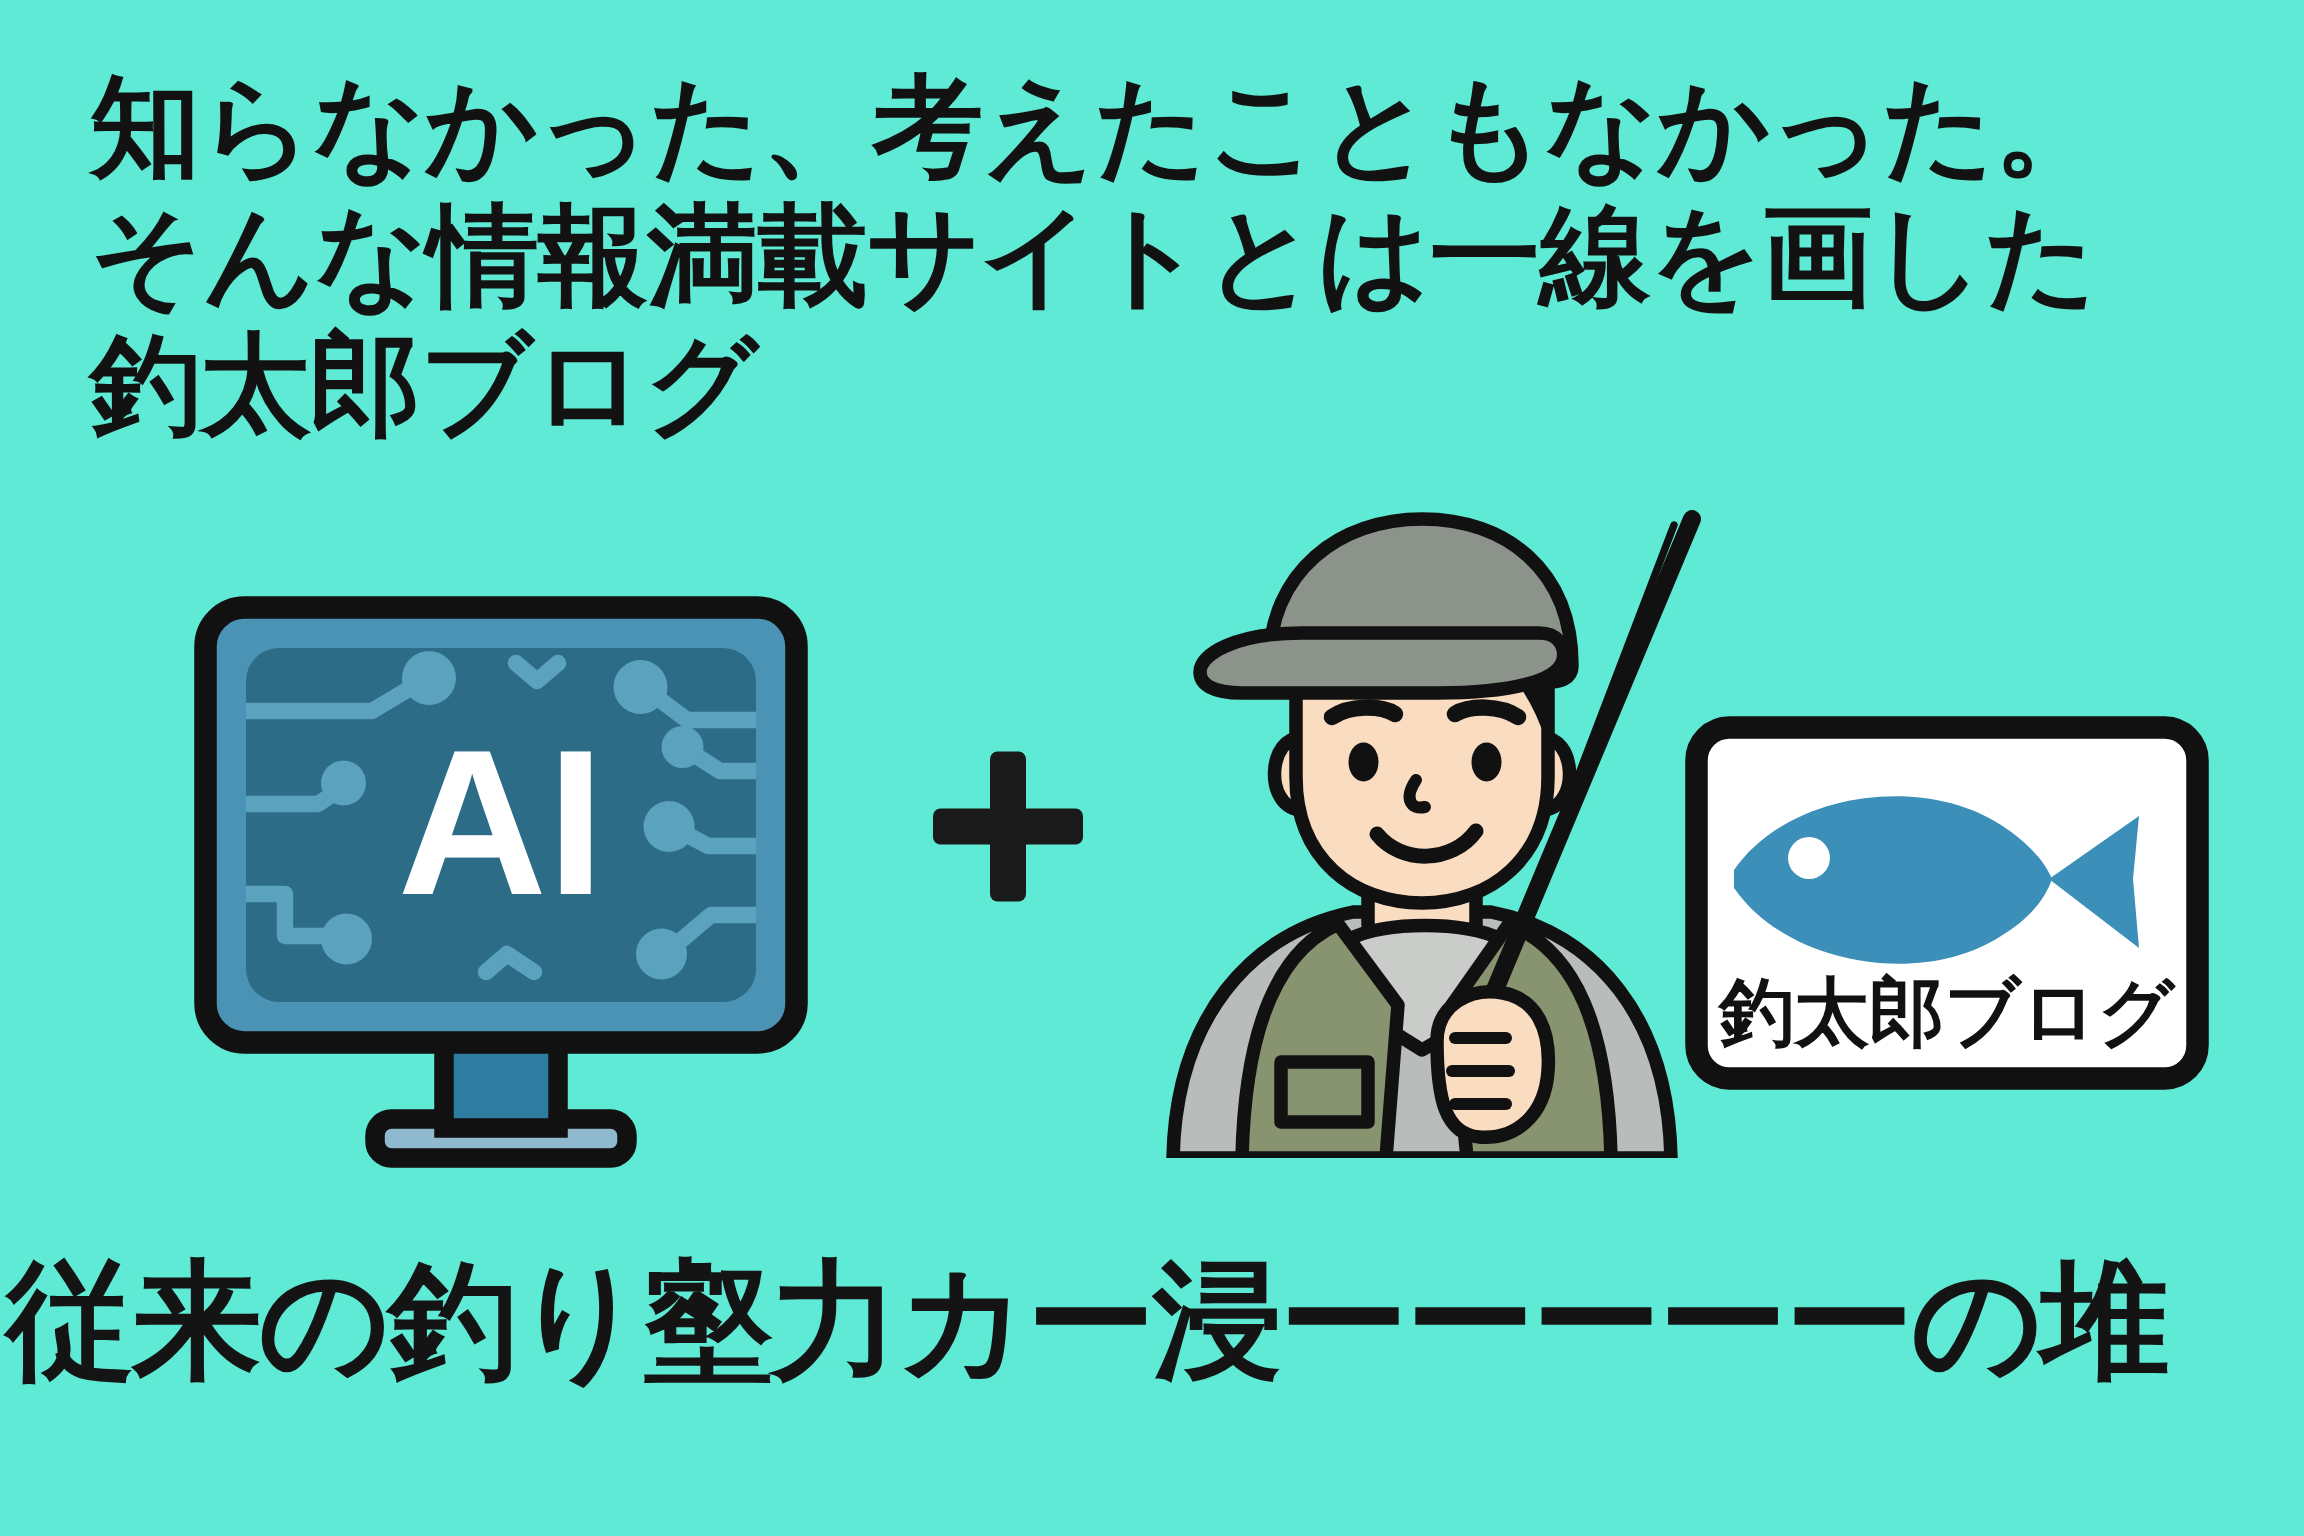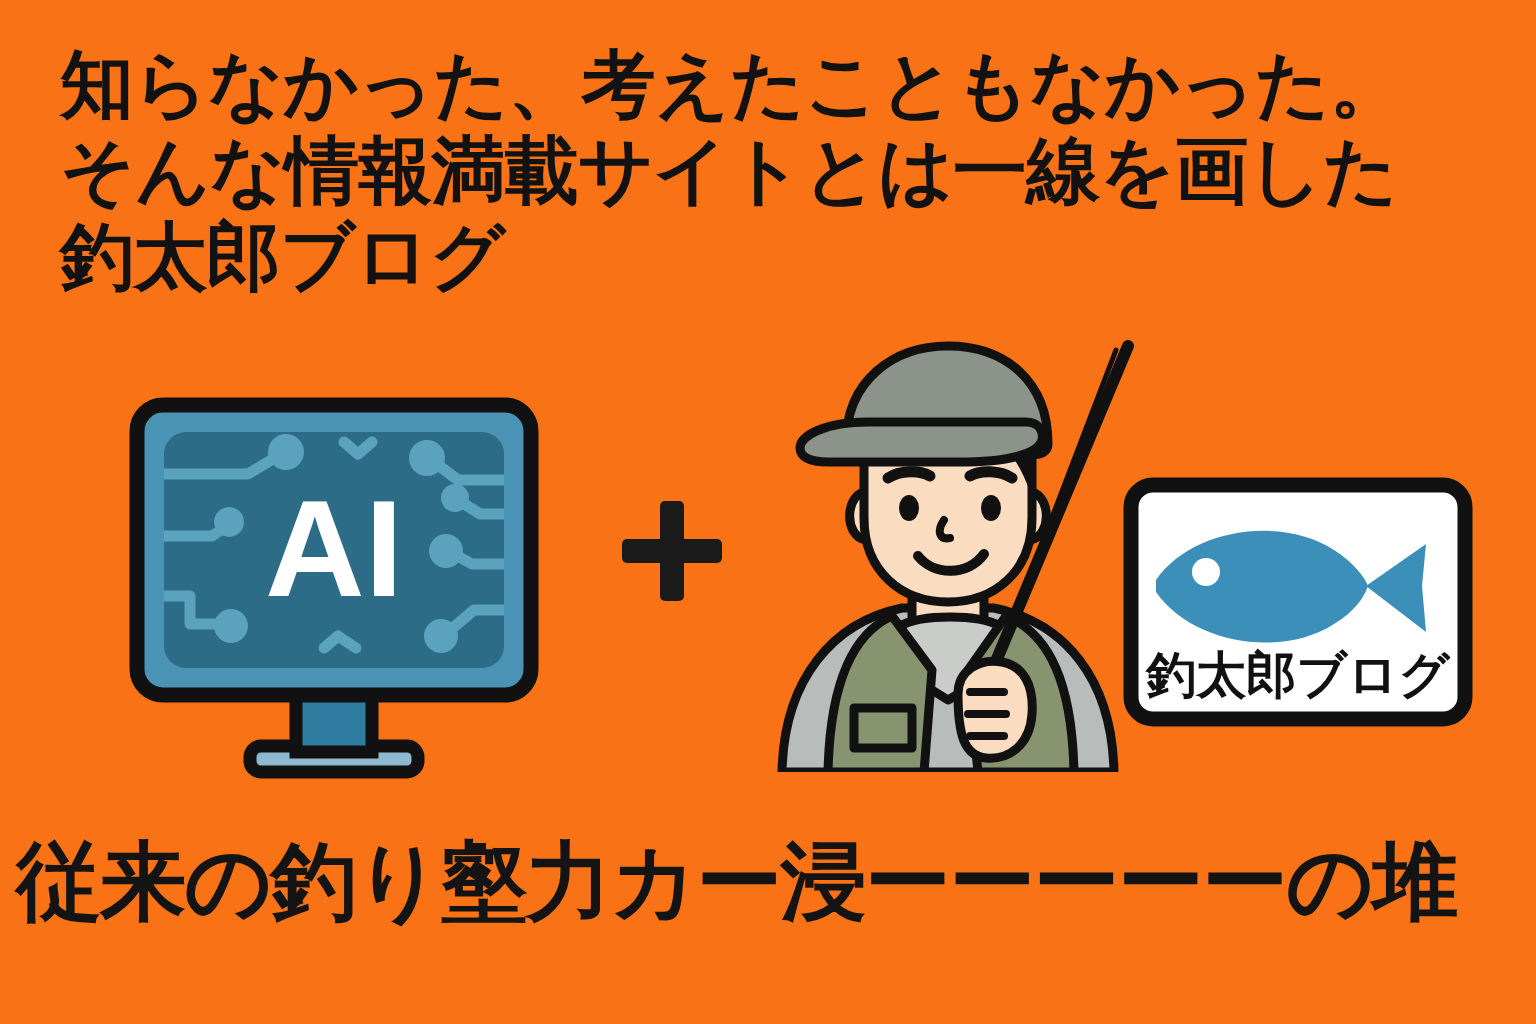--- a/index.html
+++ b/index.html
@@ -13,21 +13,21 @@
     overflow: hidden;
     background: #F8F0CC;
     font-family: "Liberation Sans", "DejaVu Sans", sans-serif;
     color: #111111;
   }
 
   .poster {
     position: relative;
     width: 1536px;
     height: 1024px;
-    background: #f97316;
+    background: #5eead4;
   }
 
   
   .headline {
     position: absolute;
     left: 60px;
     top: 42px;
     width: 1420px;
   }
   .headline-line {
@@ -35,21 +35,21 @@
     line-height: 1.16;
     font-weight: 700;
     letter-spacing: -0.01em;
     color: #121212;
     white-space: nowrap;
   }
 
   
   .caption {
     position: absolute;
-    left: 16px;
+    left: 4px;
     top: 838px;
     width: 1352px;
     text-align: left;
   }
   .caption-text {
     display: inline-block;
     font-size: 86px;
     line-height: 1.0;
     font-weight: 700;
     letter-spacing: -0.02em;

